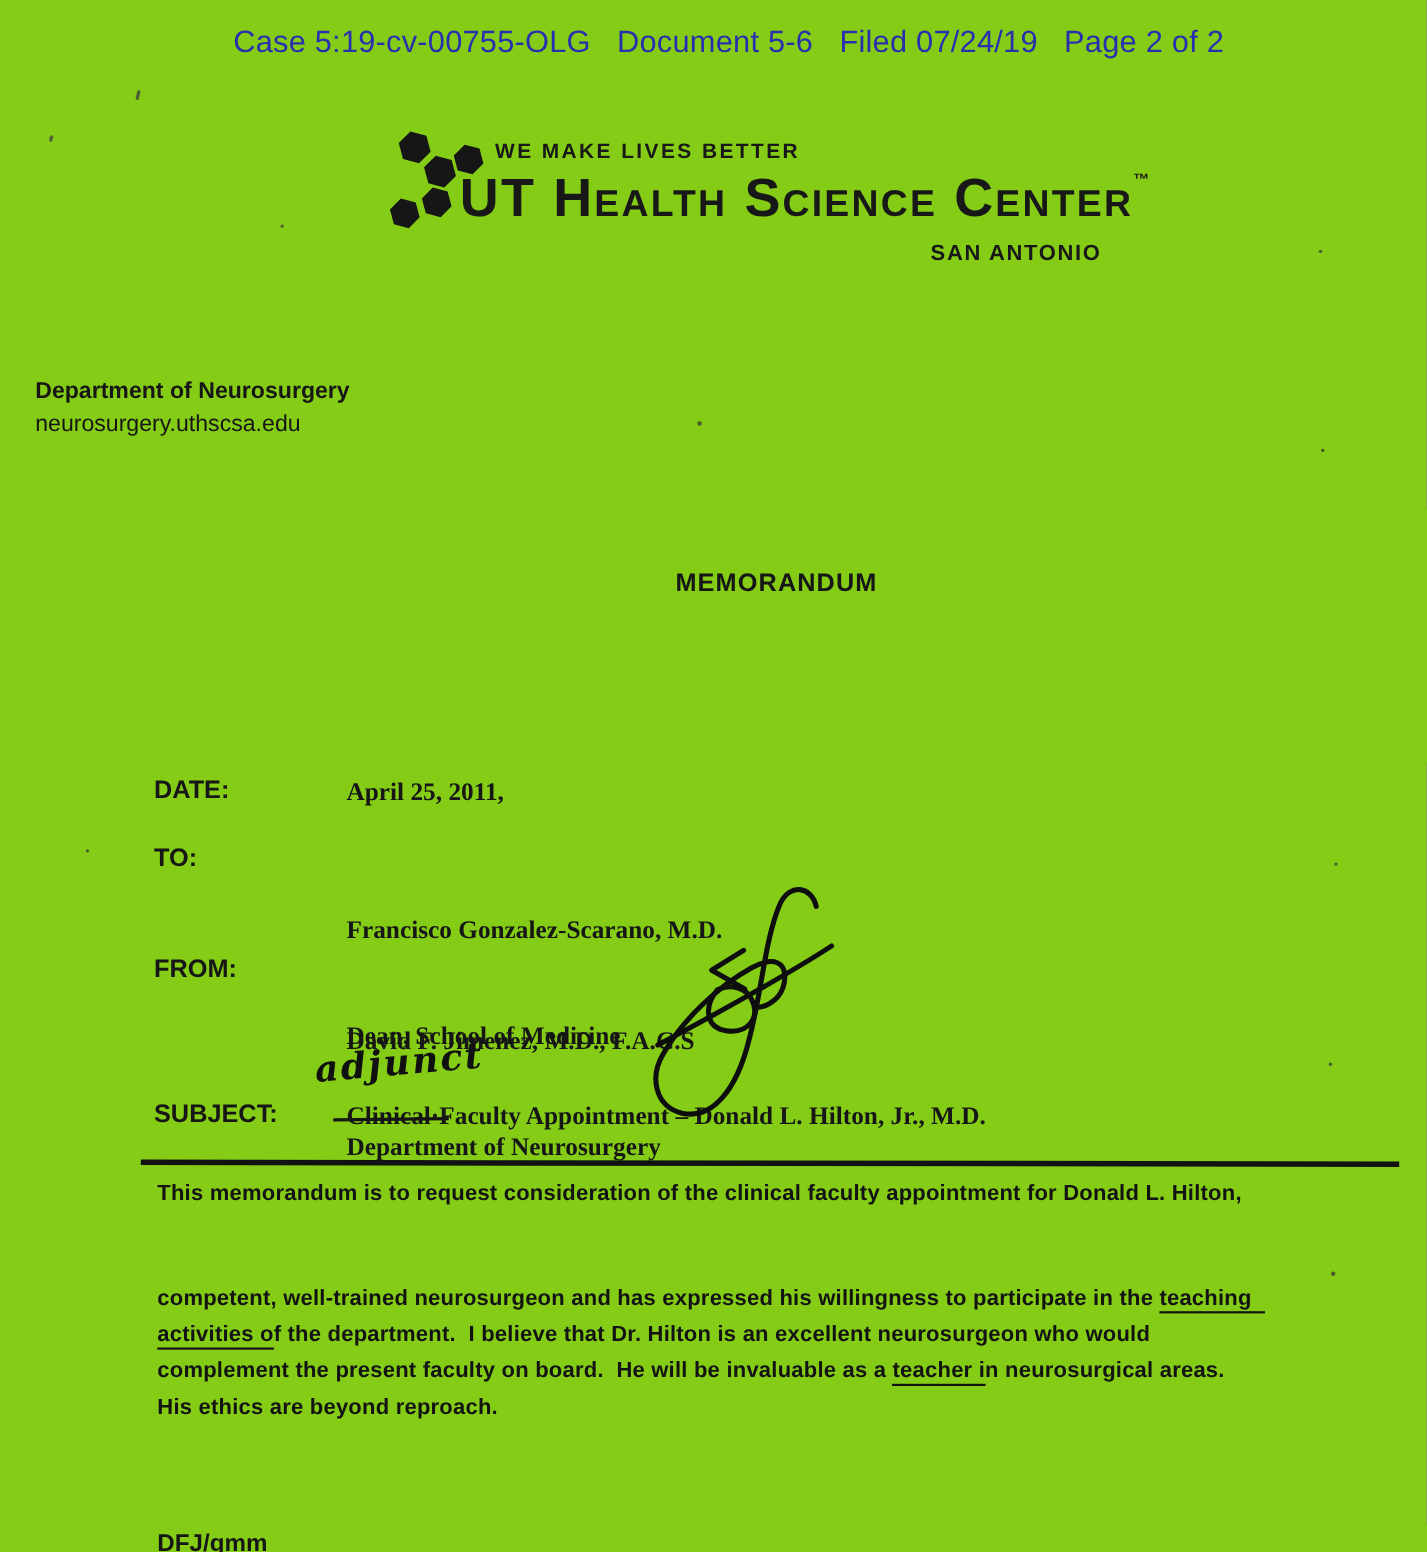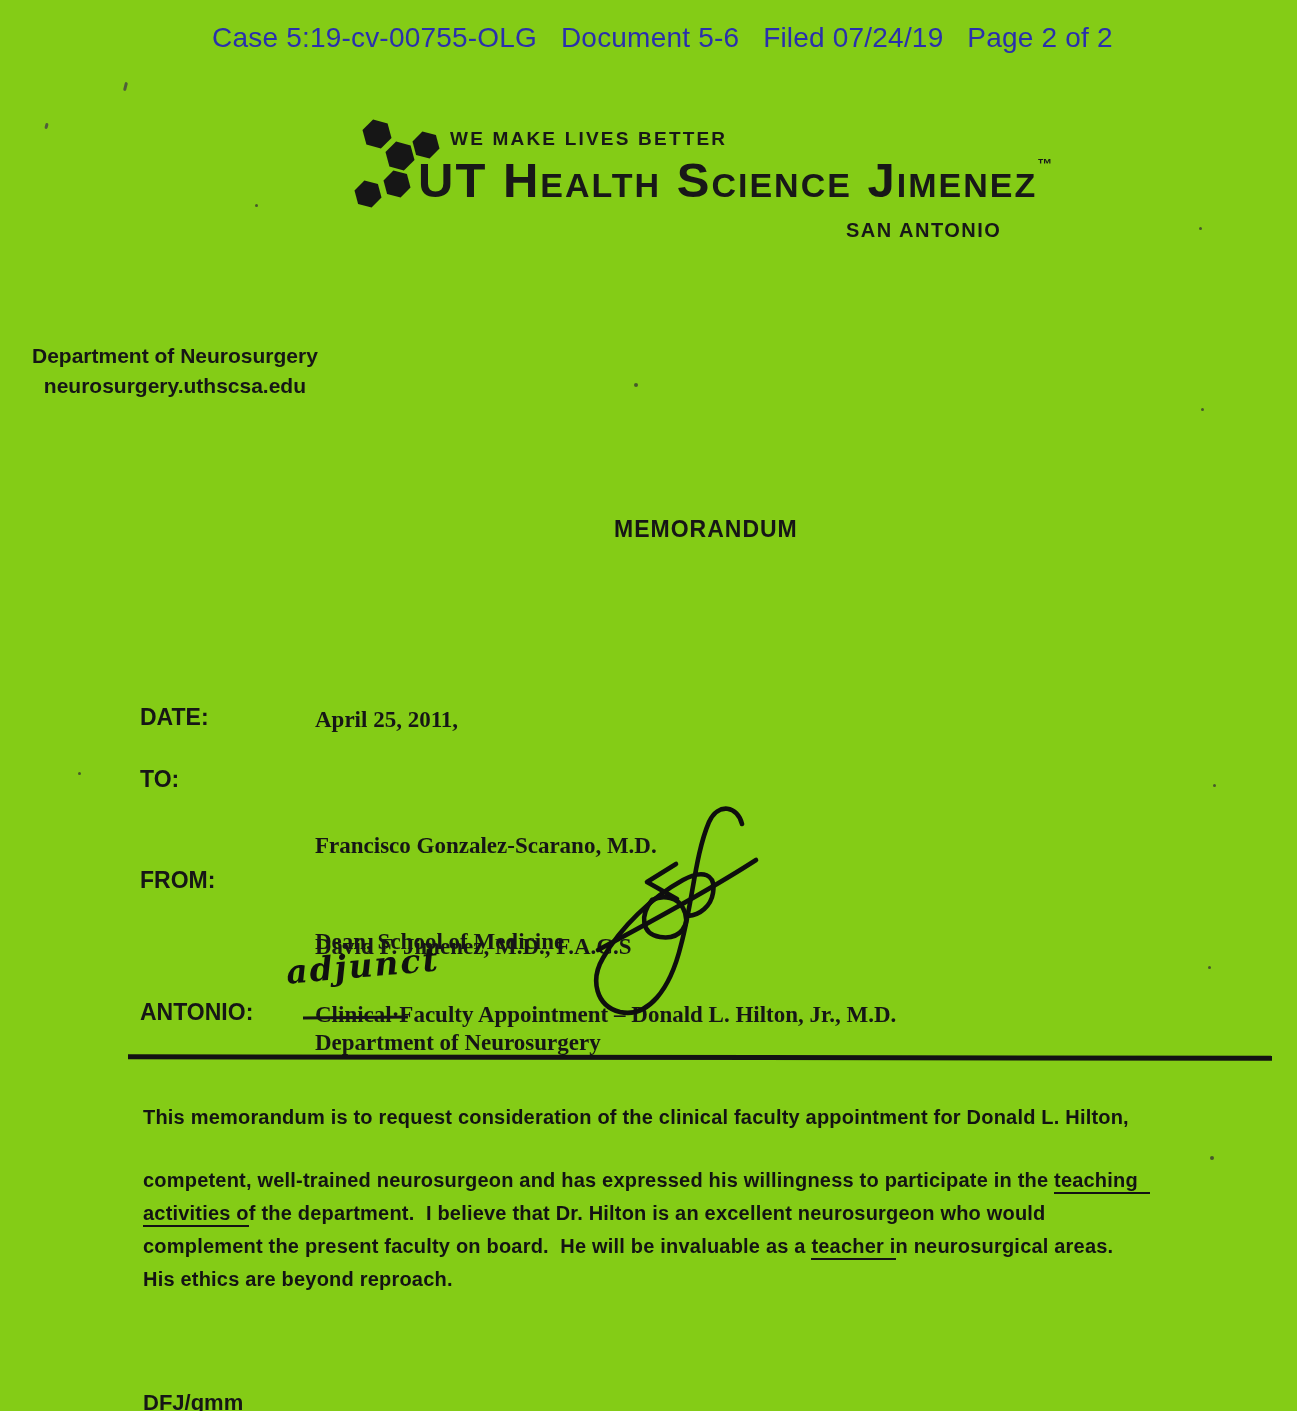--- a/index.html
+++ b/index.html
@@ -30,21 +30,21 @@
     font-size:49px;font-weight:700;font-variant:small-caps;
     letter-spacing:2px;color:#181818;line-height:1.25;white-space:pre;
   }
   .orgname sup{font-size:15px;font-variant:normal;vertical-align:28px;letter-spacing:0;}
   .city{
     position:absolute;left:846px;top:219px;
     font-size:20px;font-weight:700;letter-spacing:1.5px;color:#181818;white-space:pre;
   }
   .dept{position:absolute;left:32px;top:341px;line-height:30px;font-size:21px;}
   .dept-name{font-weight:700;}
-  .dept-site{font-weight:700;text-align:center;}
+  .dept-site{font-weight:400;}
   
   .memo-title{
     position:absolute;left:614px;top:516px;margin:0;
     font-size:23px;font-weight:700;letter-spacing:1px;
   }
   .flabel{position:absolute;left:140px;font-size:23px;font-weight:700;white-space:pre;}
   .fvalue{position:absolute;left:315px;font-size:23px;font-weight:700;line-height:32px;white-space:pre;font-family:Liberation Serif, serif;}
   .struck{position:relative;text-decoration:none;}
   .struck::after{
     content:"";position:absolute;left:-12px;right:-16px;top:54%;height:3px;
@@ -79,21 +79,21 @@
 
   <div>
     <svg class="hexes" width="95" height="100" viewBox="0 0 95 100">
       <polygon points="38.5,27.9 27.9,38.5 13.4,34.6 9.5,20.1 20.1,9.5 34.6,13.4" fill="#161616"></polygon>
       <polygon points="61.5,49.9 50.9,60.5 36.4,56.6 32.5,42.1 43.1,31.5 57.6,35.4" fill="#161616"></polygon>
       <polygon points="86.5,38.6 76.6,48.5 63.1,44.9 59.5,31.4 69.4,21.5 82.9,25.1" fill="#161616"></polygon>
       <polygon points="57.5,77.6 47.6,87.5 34.1,83.9 30.5,70.4 40.4,60.5 53.9,64.1" fill="#161616"></polygon>
       <polygon points="28.5,87.6 18.6,97.5 5.1,93.9 1.5,80.4 11.4,70.5 24.9,74.1" fill="#161616"></polygon>
     </svg>
     <div class="tagline">WE MAKE LIVES BETTER</div>
-    <div class="orgname"><span>UT Health Science Jimenez</span><sup>™</sup></div>
+    <div class="orgname"><span>UT Health Science Center</span><sup>™</sup></div>
     <div class="city">SAN ANTONIO</div>
   </div>
 
   <div class="dept">
     <div class="dept-name">Department of Neurosurgery</div>
     <div class="dept-site">neurosurgery.uthscsa.edu</div>
   </div>
 
   <h1 class="memo-title">MEMORANDUM</h1>
 
@@ -107,35 +107,35 @@
   </div>
 
   <div class="flabel" style="top:867px">FROM:</div>
   <div class="fvalue" style="top:867px">
     <div>David F. Jimenez, M.D., F.A.C.S</div>
     <div>Department of Neurosurgery</div>
   </div>
 
   <div class="handwritten">adjunct</div>
 
-  <div class="flabel" style="top:999px">ANTONIO:</div>
+  <div class="flabel" style="top:999px">SUBJECT:</div>
   <div class="fvalue" style="top:999px"><span class="struck">Clinical</span><span>·</span><span>Faculty Appointment – Donald L. Hilton, Jr., M.D.</span></div>
 
   <svg class="sig" width="230" height="240" viewBox="0 0 230 240">
     <g fill="none" stroke="#0e0e0e" stroke-width="4.6" stroke-linecap="round" stroke-linejoin="round">
       <path d="M 182,34 C 178,16 158,12 149,32 C 135,65 133,110 121,155 C 110,200 88,228 60,222 C 36,216 30,190 43,168 C 60,138 92,107 123,90 C 143,79 156,84 153,103 C 151,116 140,125 128,126"></path>
       <path d="M 38,160 C 85,135 145,103 196,70"></path>
       <path d="M 116,74 L 87,92 L 117,109"></path>
       <path d="M 92,110 C 80,125 81,144 100,147 C 120,150 132,135 123,118 C 118,108 104,104 92,110"></path>
     </g>
   </svg>
 
   <div class="rule"></div>
 
-  <div class="body-line" style="top:1106px">This memorandum is to request consideration of the clinical faculty appointment for Donald L. Hilton,</div>
+  <div class="body-line" style="top:1074px">This memorandum is to request consideration of the clinical faculty appointment for Donald L. Hilton,</div>
   <div class="body-line" style="top:1169px"><span>competent, well-trained neurosurgeon and has expressed his willingness to participate in the </span><span class="ul ul-ext">teaching</span></div>
   <div class="body-line" style="top:1235px"><span>complement the present faculty on board.  He will be invaluable as a </span><span class="ul">teacher i</span><span>n neurosurgical areas.</span></div>
   <div class="body-line" style="top:1202px"><span class="ul">activities o</span><span>f the department.  I believe that Dr. Hilton is an excellent neurosurgeon who would</span></div>
   <div class="body-line" style="top:1268px">His ethics are beyond reproach.</div>
 
   <div class="initials">DFJ/gmm</div>
 
   <div class="tick" style="left:124px;top:82px"></div>
   <div class="tick" style="left:45px;top:123px;height:6px"></div>
   <div class="speck" style="left:255px;top:204px;width:3px;height:3px"></div>

